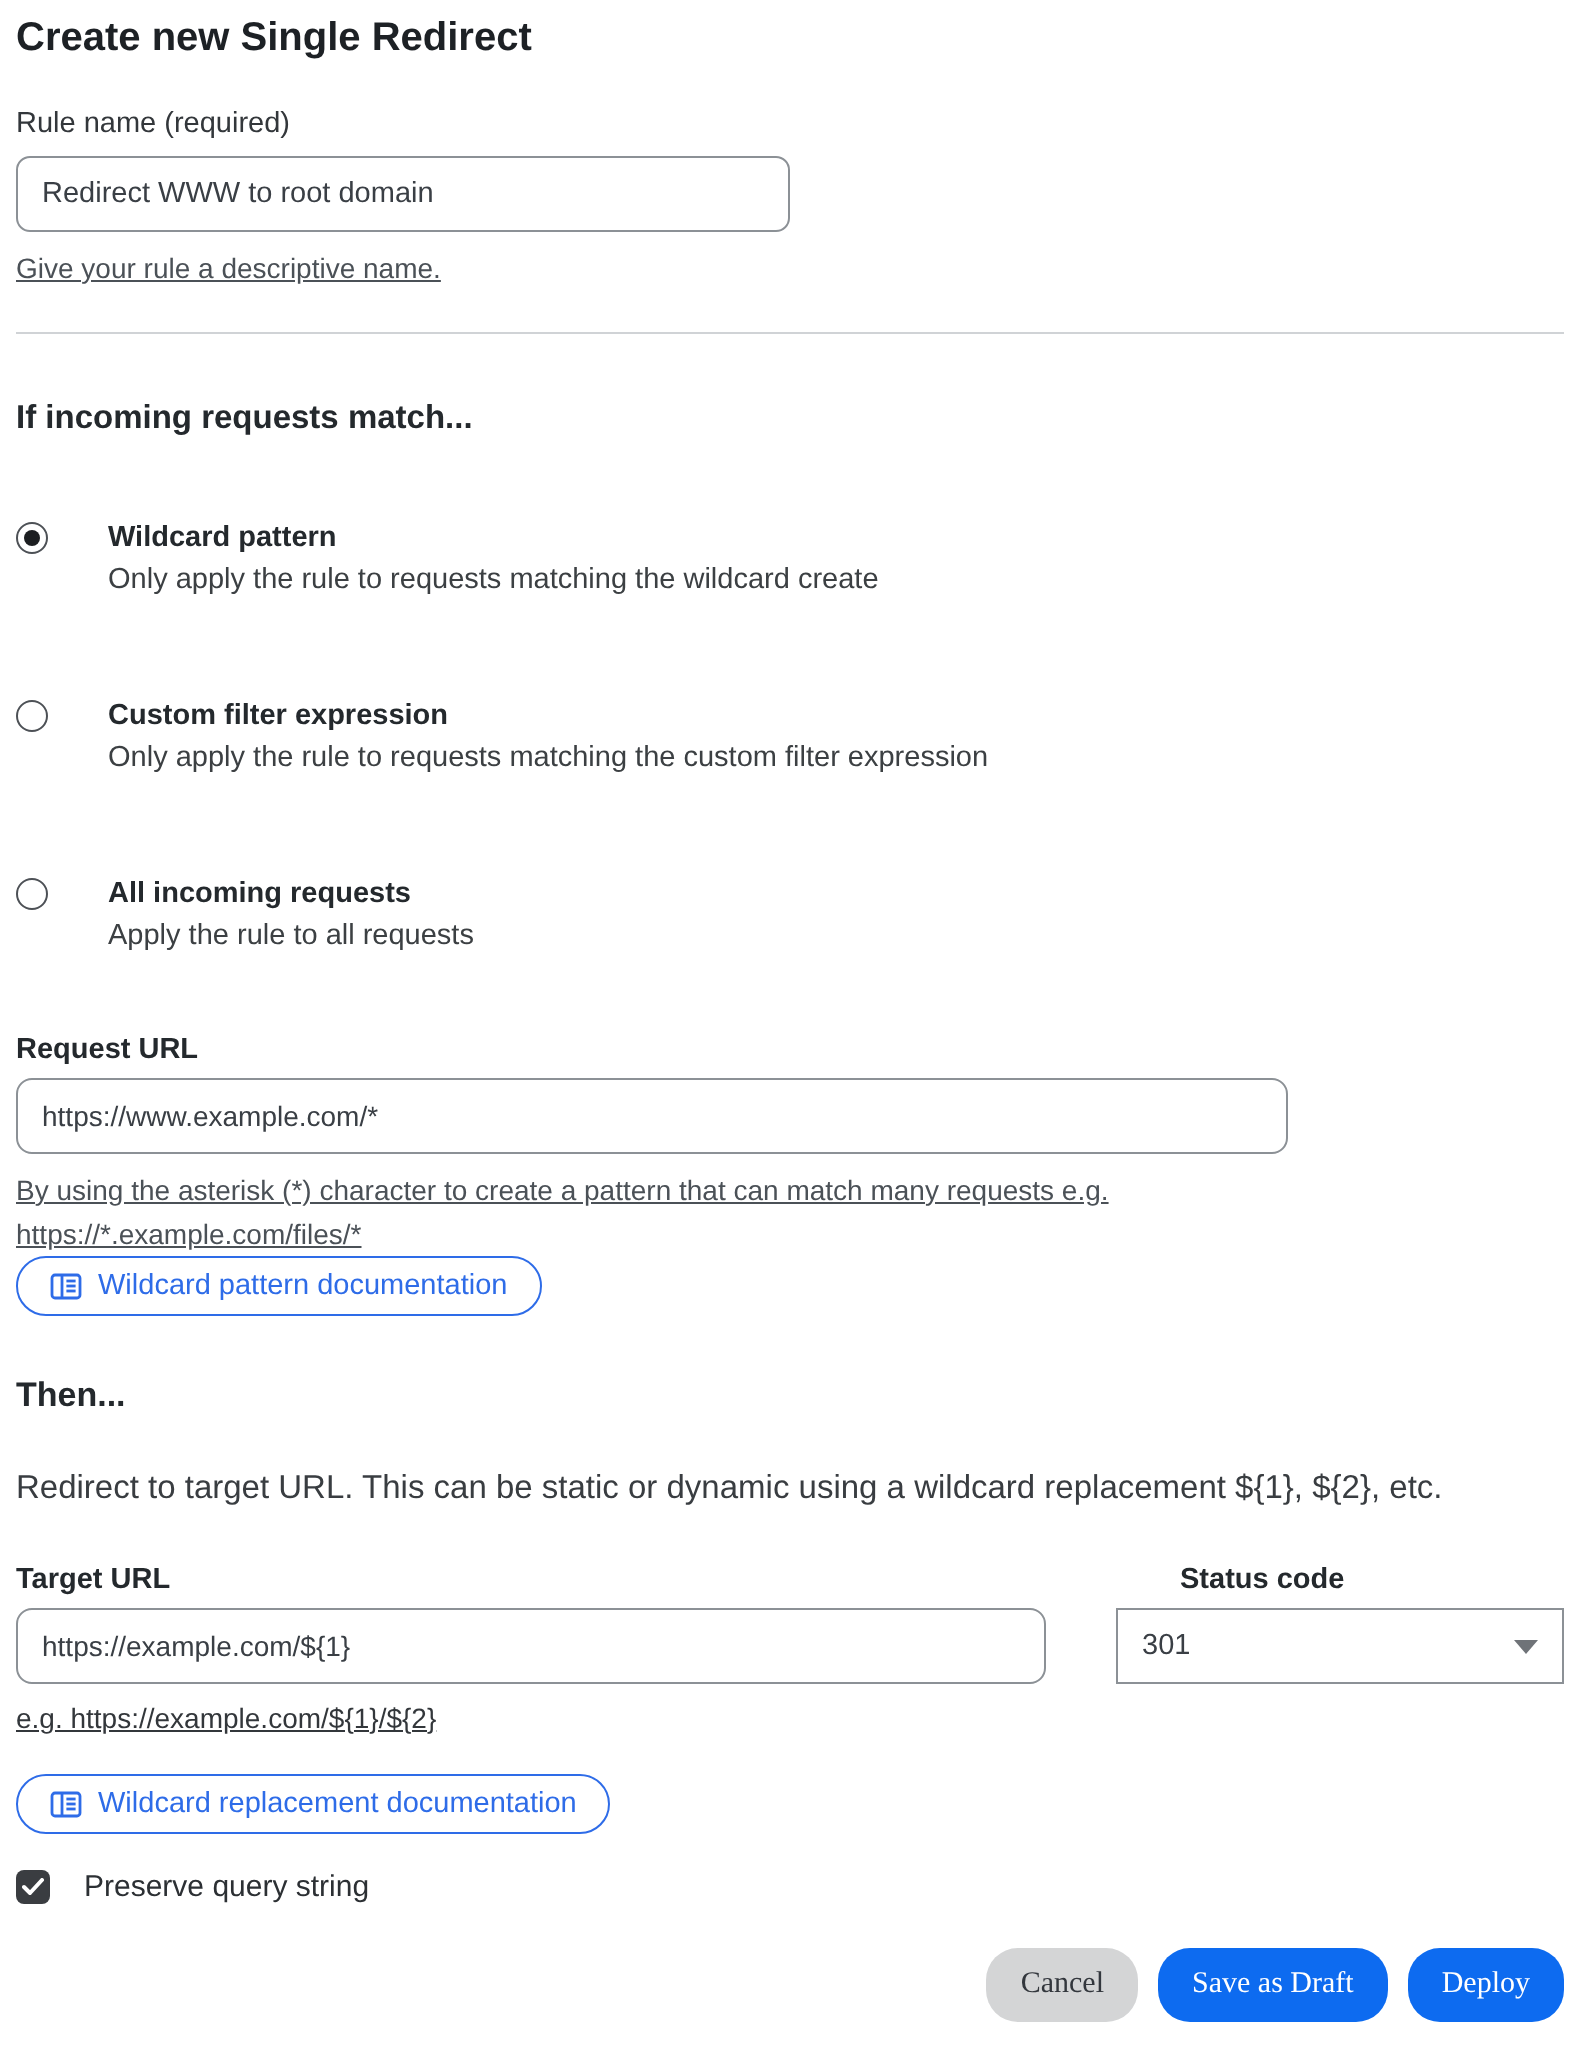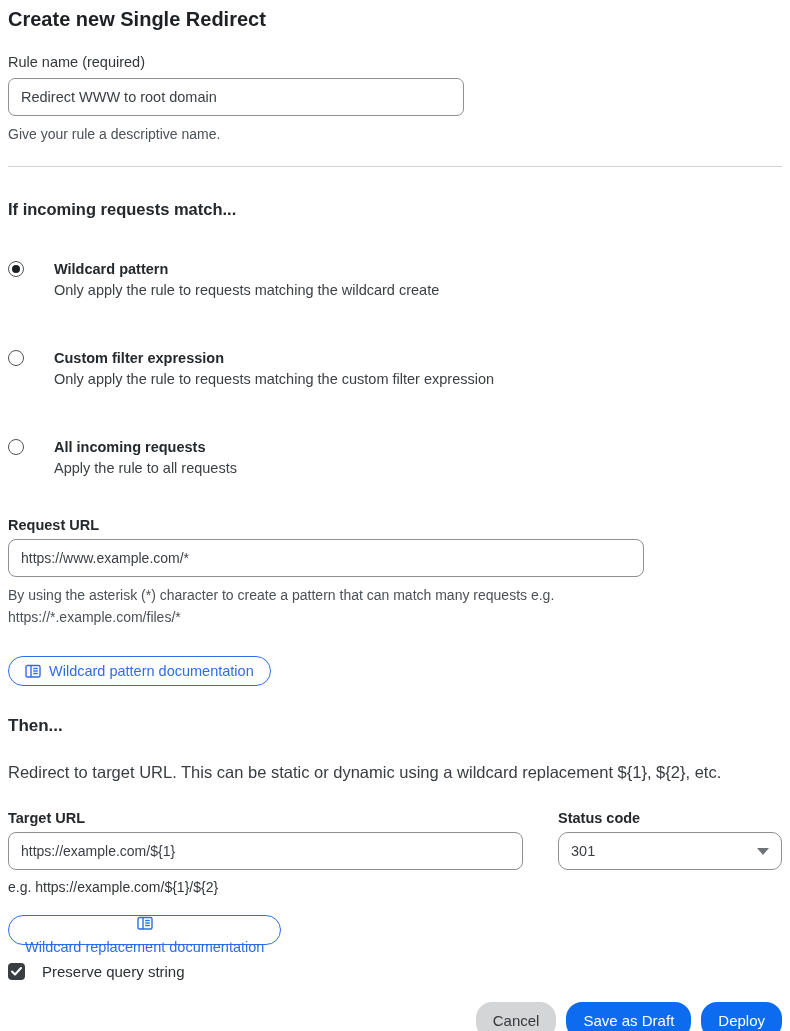--- a/index.html
+++ b/index.html
@@ -15,72 +15,72 @@
     font-size: 20px; line-height: 26px; font-weight: 700; color: #1d2125;
   }
   .field-label { margin-top: 20px; font-size: 14.5px; line-height: 20px; color: #33373b; }
   .field-label.bold { font-weight: 700; color: #24292d; }
   .text-input {
     display: block; margin-top: 6px; height: 38px;
     border: 1px solid #8c9196; border-radius: 7px;
     padding: 0 12px; font-family: "Liberation Sans", sans-serif;
     font-size: 14.5px; color: #3a3f45; background: #fff; outline: none;
   }
-  .w-rule { width: 456px; }
+  .w-rule { width: 387px; }
   .w-full { width: 636px; }
-  .help-text { margin-top: 7px; font-size: 14px; line-height: 22px; color: #4b5157; }
+  .help-text { margin-top: 7px; font-size: 14px; line-height: 22px; color: #4b5157; text-decoration: underline; }
   .divider { border: none; border-top: 1px solid #d0d3d6; margin-top: 21px; }
   .section-heading { margin-top: 31px; font-size: 16.5px; line-height: 22px; font-weight: 700; color: #24292d; }
   .radio-group { margin-top: 38px; }
   .radio-item { display: flex; align-items: flex-start; margin-bottom: 46px; cursor: pointer; }
   .radio-item:last-child { margin-bottom: 0; }
   .radio-circle {
     flex: 0 0 auto; width: 16px; height: 16px; margin-top: 3px;
     border: 1.5px solid #4d5156; border-radius: 50%; background: #fff;
     display: inline-flex; align-items: center; justify-content: center;
   }
   .radio-circle.selected::after {
     content: ""; width: 8px; height: 8px; border-radius: 50%; background: #1c1e21;
   }
   .radio-texts { margin-left: 30px; }
   .radio-label { font-size: 14.5px; line-height: 22px; font-weight: 700; color: #24292d; }
   .radio-desc { font-size: 14.5px; line-height: 21px; color: #3c4043; }
   .section-gap { margin-top: 36px; }
   .pill-button {
-    margin-top: 28px; display: inline-flex; align-items: center; gap: 8px;
+    margin-top: 0; display: inline-flex; align-items: center; gap: 8px;
     height: 30px; padding: 0 16px; border: 1.5px solid #2e6ce8; border-radius: 999px;
     background: #fff; color: #2e6ce8; font-size: 14.5px; font-family: "Liberation Sans", sans-serif;
     cursor: pointer;
   }
   .pill-button svg { display: block; }
   .then-heading { margin-top: 28px; font-size: 17px; line-height: 24px; font-weight: 700; color: #24292d; }
   .then-desc { margin-top: 22px; font-size: 16.5px; line-height: 24px; color: #393d41; }
   .target-row { display: flex; gap: 8px; }
   .target-col { width: 542px; }
   .status-col { width: 224px; }
   .select-box {
-    margin-top: 6px; height: 38px; border: 1px solid #8c9196; border-radius: 10px;
+    margin-top: 6px; height: 38px; border: 1px solid #8c9196; border-radius: 0;
     background: #fff; display: flex; align-items: center; justify-content: space-between;
     padding: 0 12px; font-size: 14.5px; color: #3a3f45; cursor: pointer;
   }
   .select-caret {
     width: 0; height: 0; border-left: 6px solid transparent; border-right: 6px solid transparent;
     border-top: 7px solid #6f7378;
   }
   .checkbox-row { margin-top: 18px; display: flex; align-items: center; cursor: pointer; }
   .checkbox-box {
     width: 17px; height: 17px; border-radius: 4px; background: #3a3d41;
     display: inline-flex; align-items: center; justify-content: center;
   }
   .checkbox-box svg { display: block; }
   .checkbox-label { margin-left: 17px; font-size: 15px; color: #2c3034; }
   .footer { margin-top: 22px; display: flex; justify-content: flex-end; gap: 10px; }
   .btn {
     height: 37px; padding: 0 17px; border: none; border-radius: 16px;
-    font-family: Liberation Sans, sans-serif; font-size: 15px; cursor: pointer;
+    font-family: Liberation Serif, serif; font-size: 15px; cursor: pointer;
   }
   .btn-gray { background: #d4d5d6; color: #33373d; }
   .btn-blue { background: #0d6bf0; color: #ffffff; }
 </style>
 </head>
 <body>
 
 
 
 <h1 class="page-title">Create new Single Redirect</h1>
@@ -137,29 +137,29 @@
 <div class="then-heading">Then...</div>
 <div class="then-desc">Redirect to target URL. This can be static or dynamic using a wildcard replacement ${1}, ${2}, etc.</div>
 
 <div class="target-row">
   <div class="target-col">
     <div class="field-label bold" style="margin-top:24px;">Target URL</div>
     <input class="text-input" type="text" style="margin-top: 4px; width: 515px; border-radius: 8px; font-size: 14px;" value="https://example.com/${1}">
     <div class="help-text" style="margin-top:6px; color:#33373b;">e.g. https://example.com/${1}/${2}</div>
   </div>
   <div class="status-col">
-    <div class="field-label bold" style="margin-top:24px;">Status code</div>
+    <div class="field-label bold" style="margin-top:24px;margin-left:32px;">Status code</div>
     <div class="select-box" style="margin-top:4px;">
       <span>301</span>
       <span class="select-caret"></span>
     </div>
   </div>
 </div>
 
-<button class="pill-button" style="margin-top:17px;flex-direction:column;">
+<button class="pill-button" style="margin-top:17px;">
   <span>
     <svg width="16" height="15" viewBox="0 0 16 15" fill="none" stroke="#2e6ce8" stroke-width="1.4">
       <rect x="1" y="1.5" width="14" height="11.5" rx="1.5"></rect>
       <line x1="6" y1="1.5" x2="6" y2="13"></line>
       <line x1="8.2" y1="4.5" x2="12.8" y2="4.5"></line>
       <line x1="8.2" y1="7" x2="12.8" y2="7"></line>
       <line x1="8.2" y1="9.5" x2="12.8" y2="9.5"></line>
     </svg>
   </span>
   <span>Wildcard replacement documentation</span>

